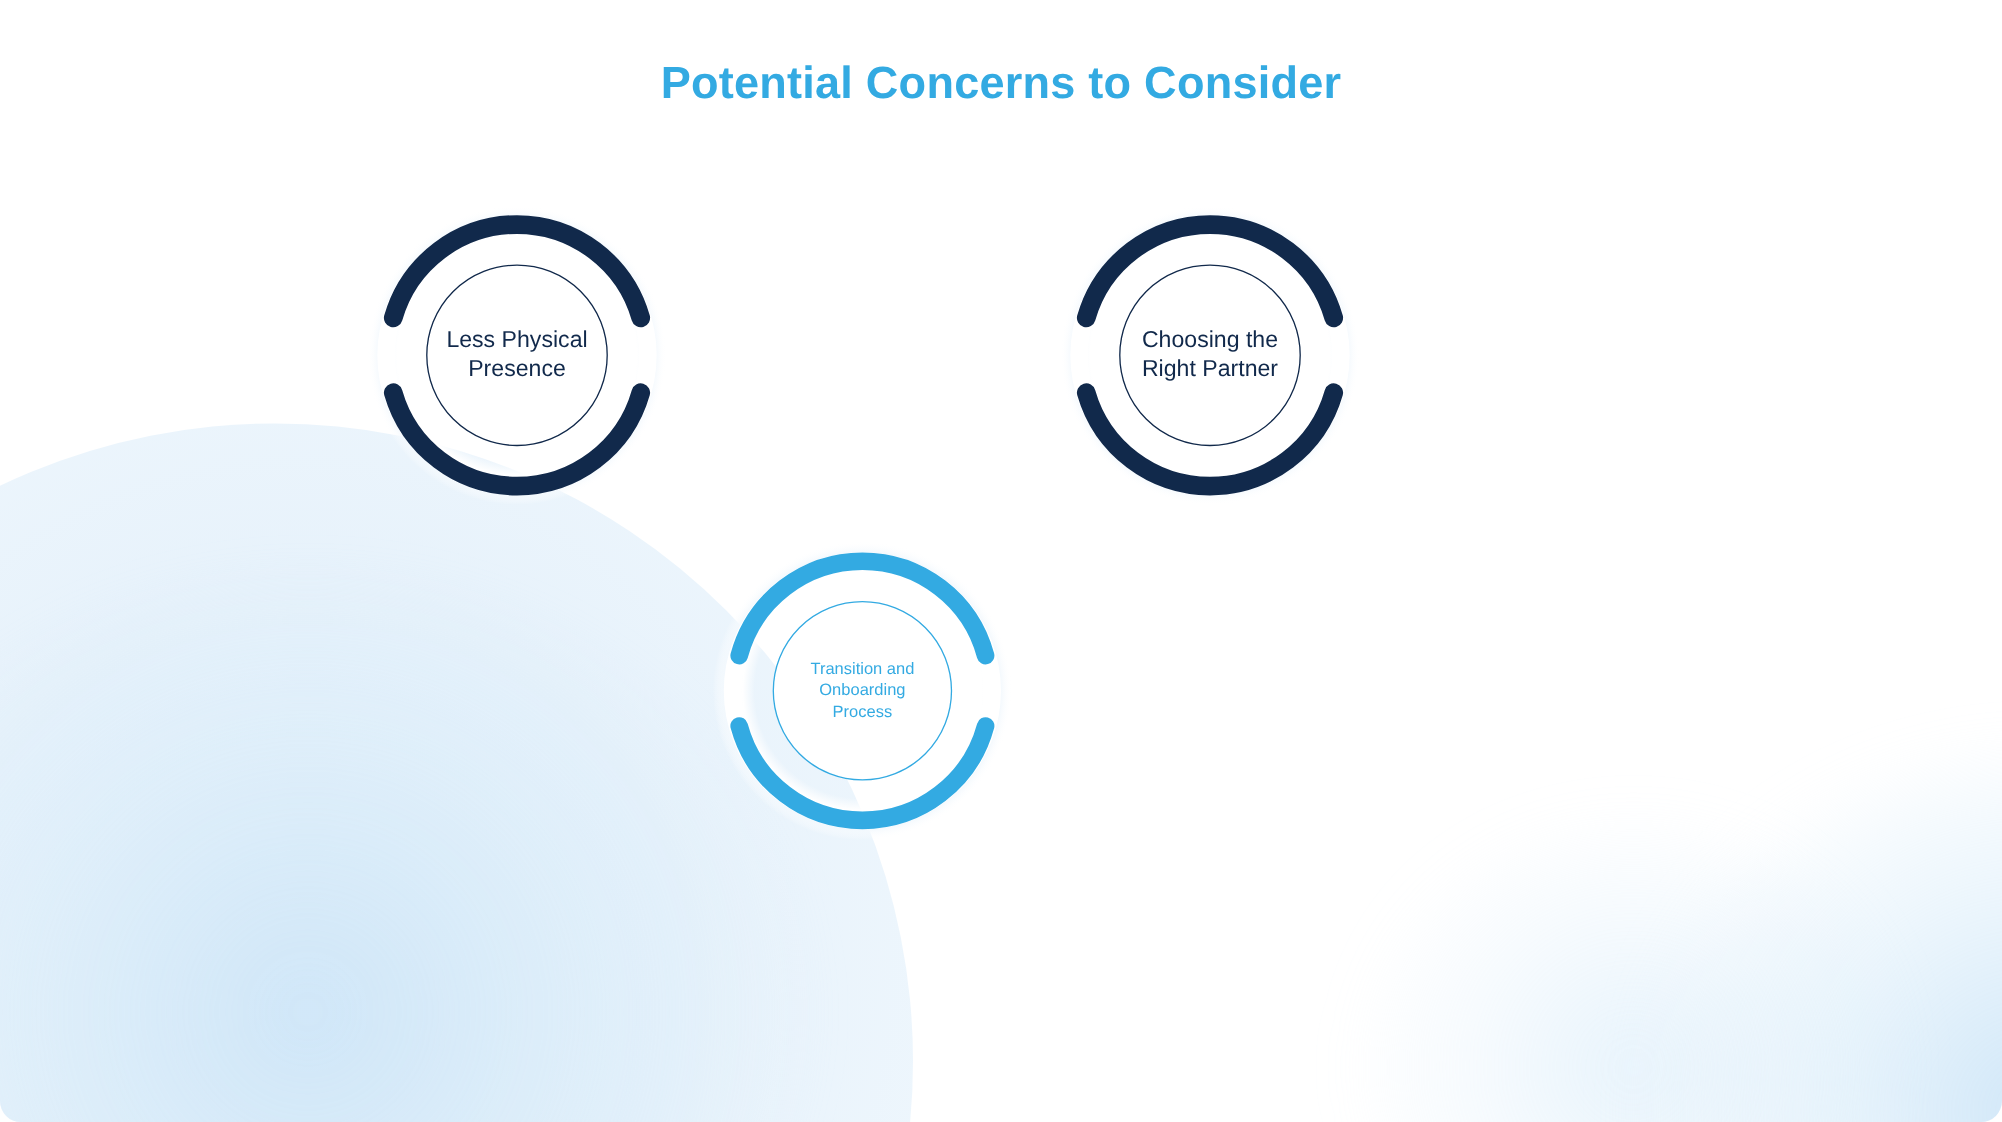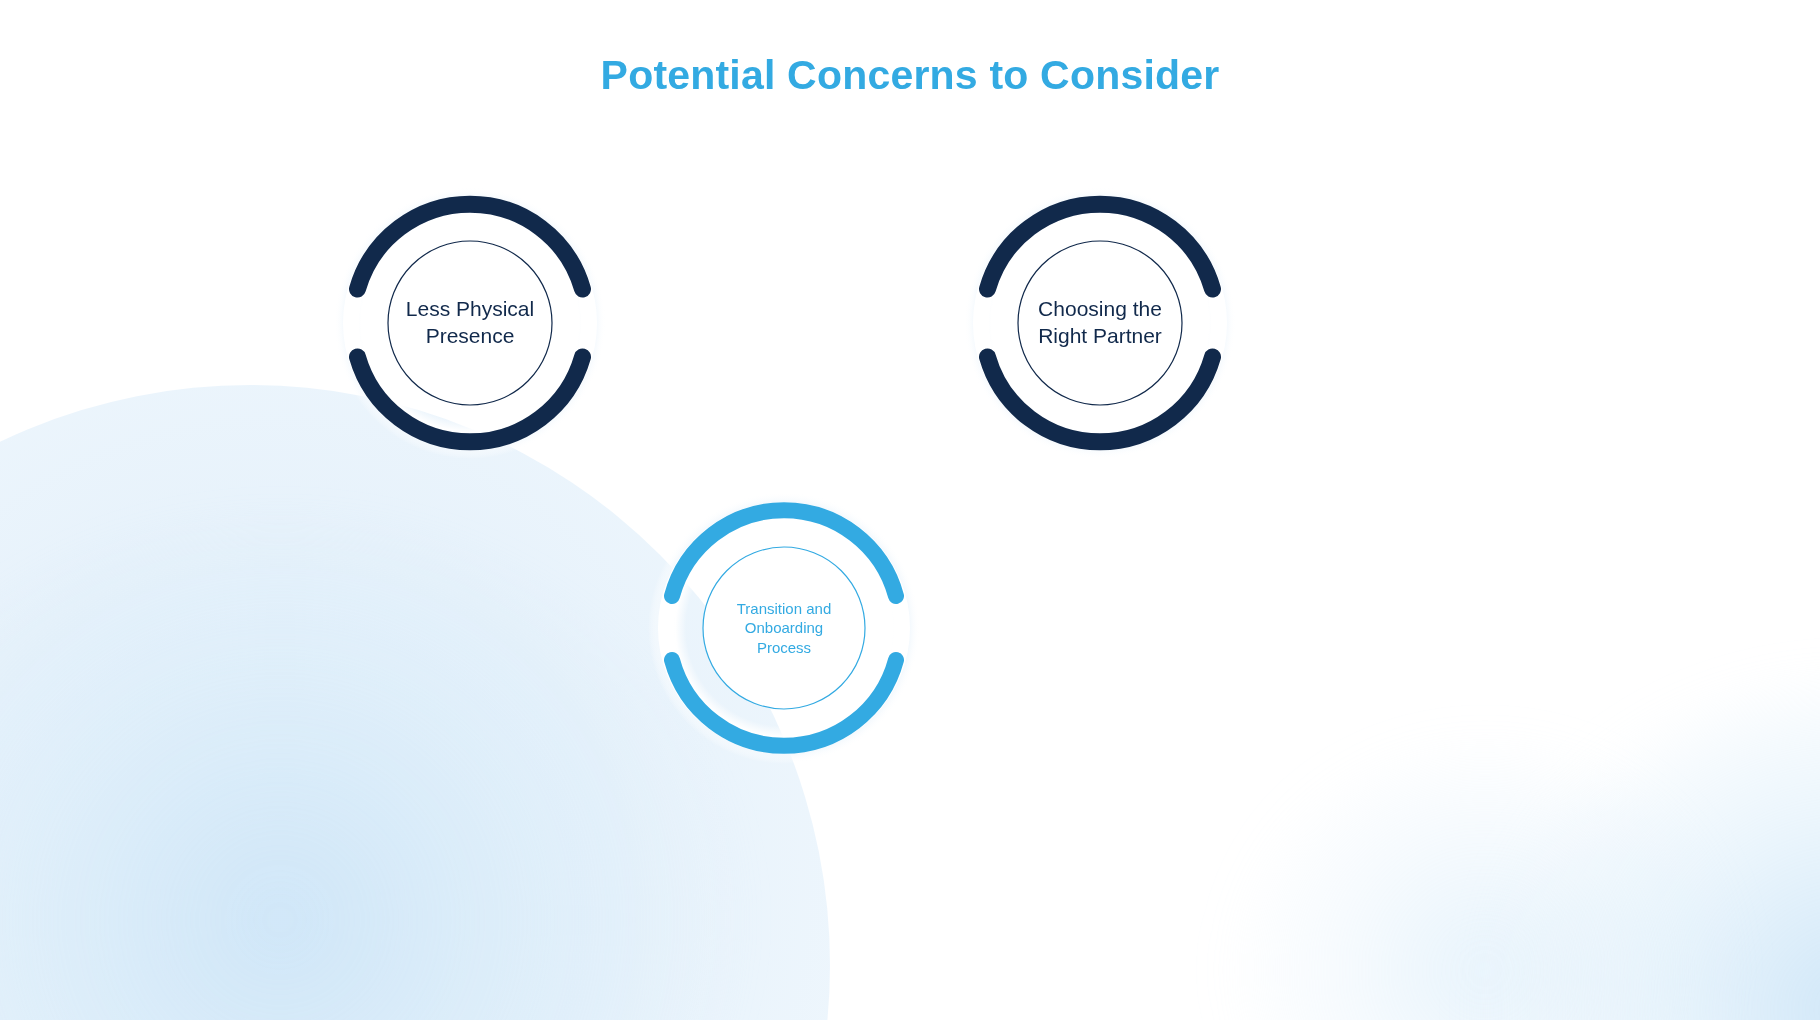--- a/index.html
+++ b/index.html
@@ -15,20 +15,21 @@
     position: relative;
   }
 
   #stage {
     position: absolute;
     inset: 0;
     width: 1820px;
     height: 1020px;
     overflow: hidden;
     background: #ffffff;
+    border-radius: 19px;
   }
 
   
   .bg-layer {
     position: absolute;
     inset: 0;
     pointer-events: none;
   }
 
   .blob-main {

